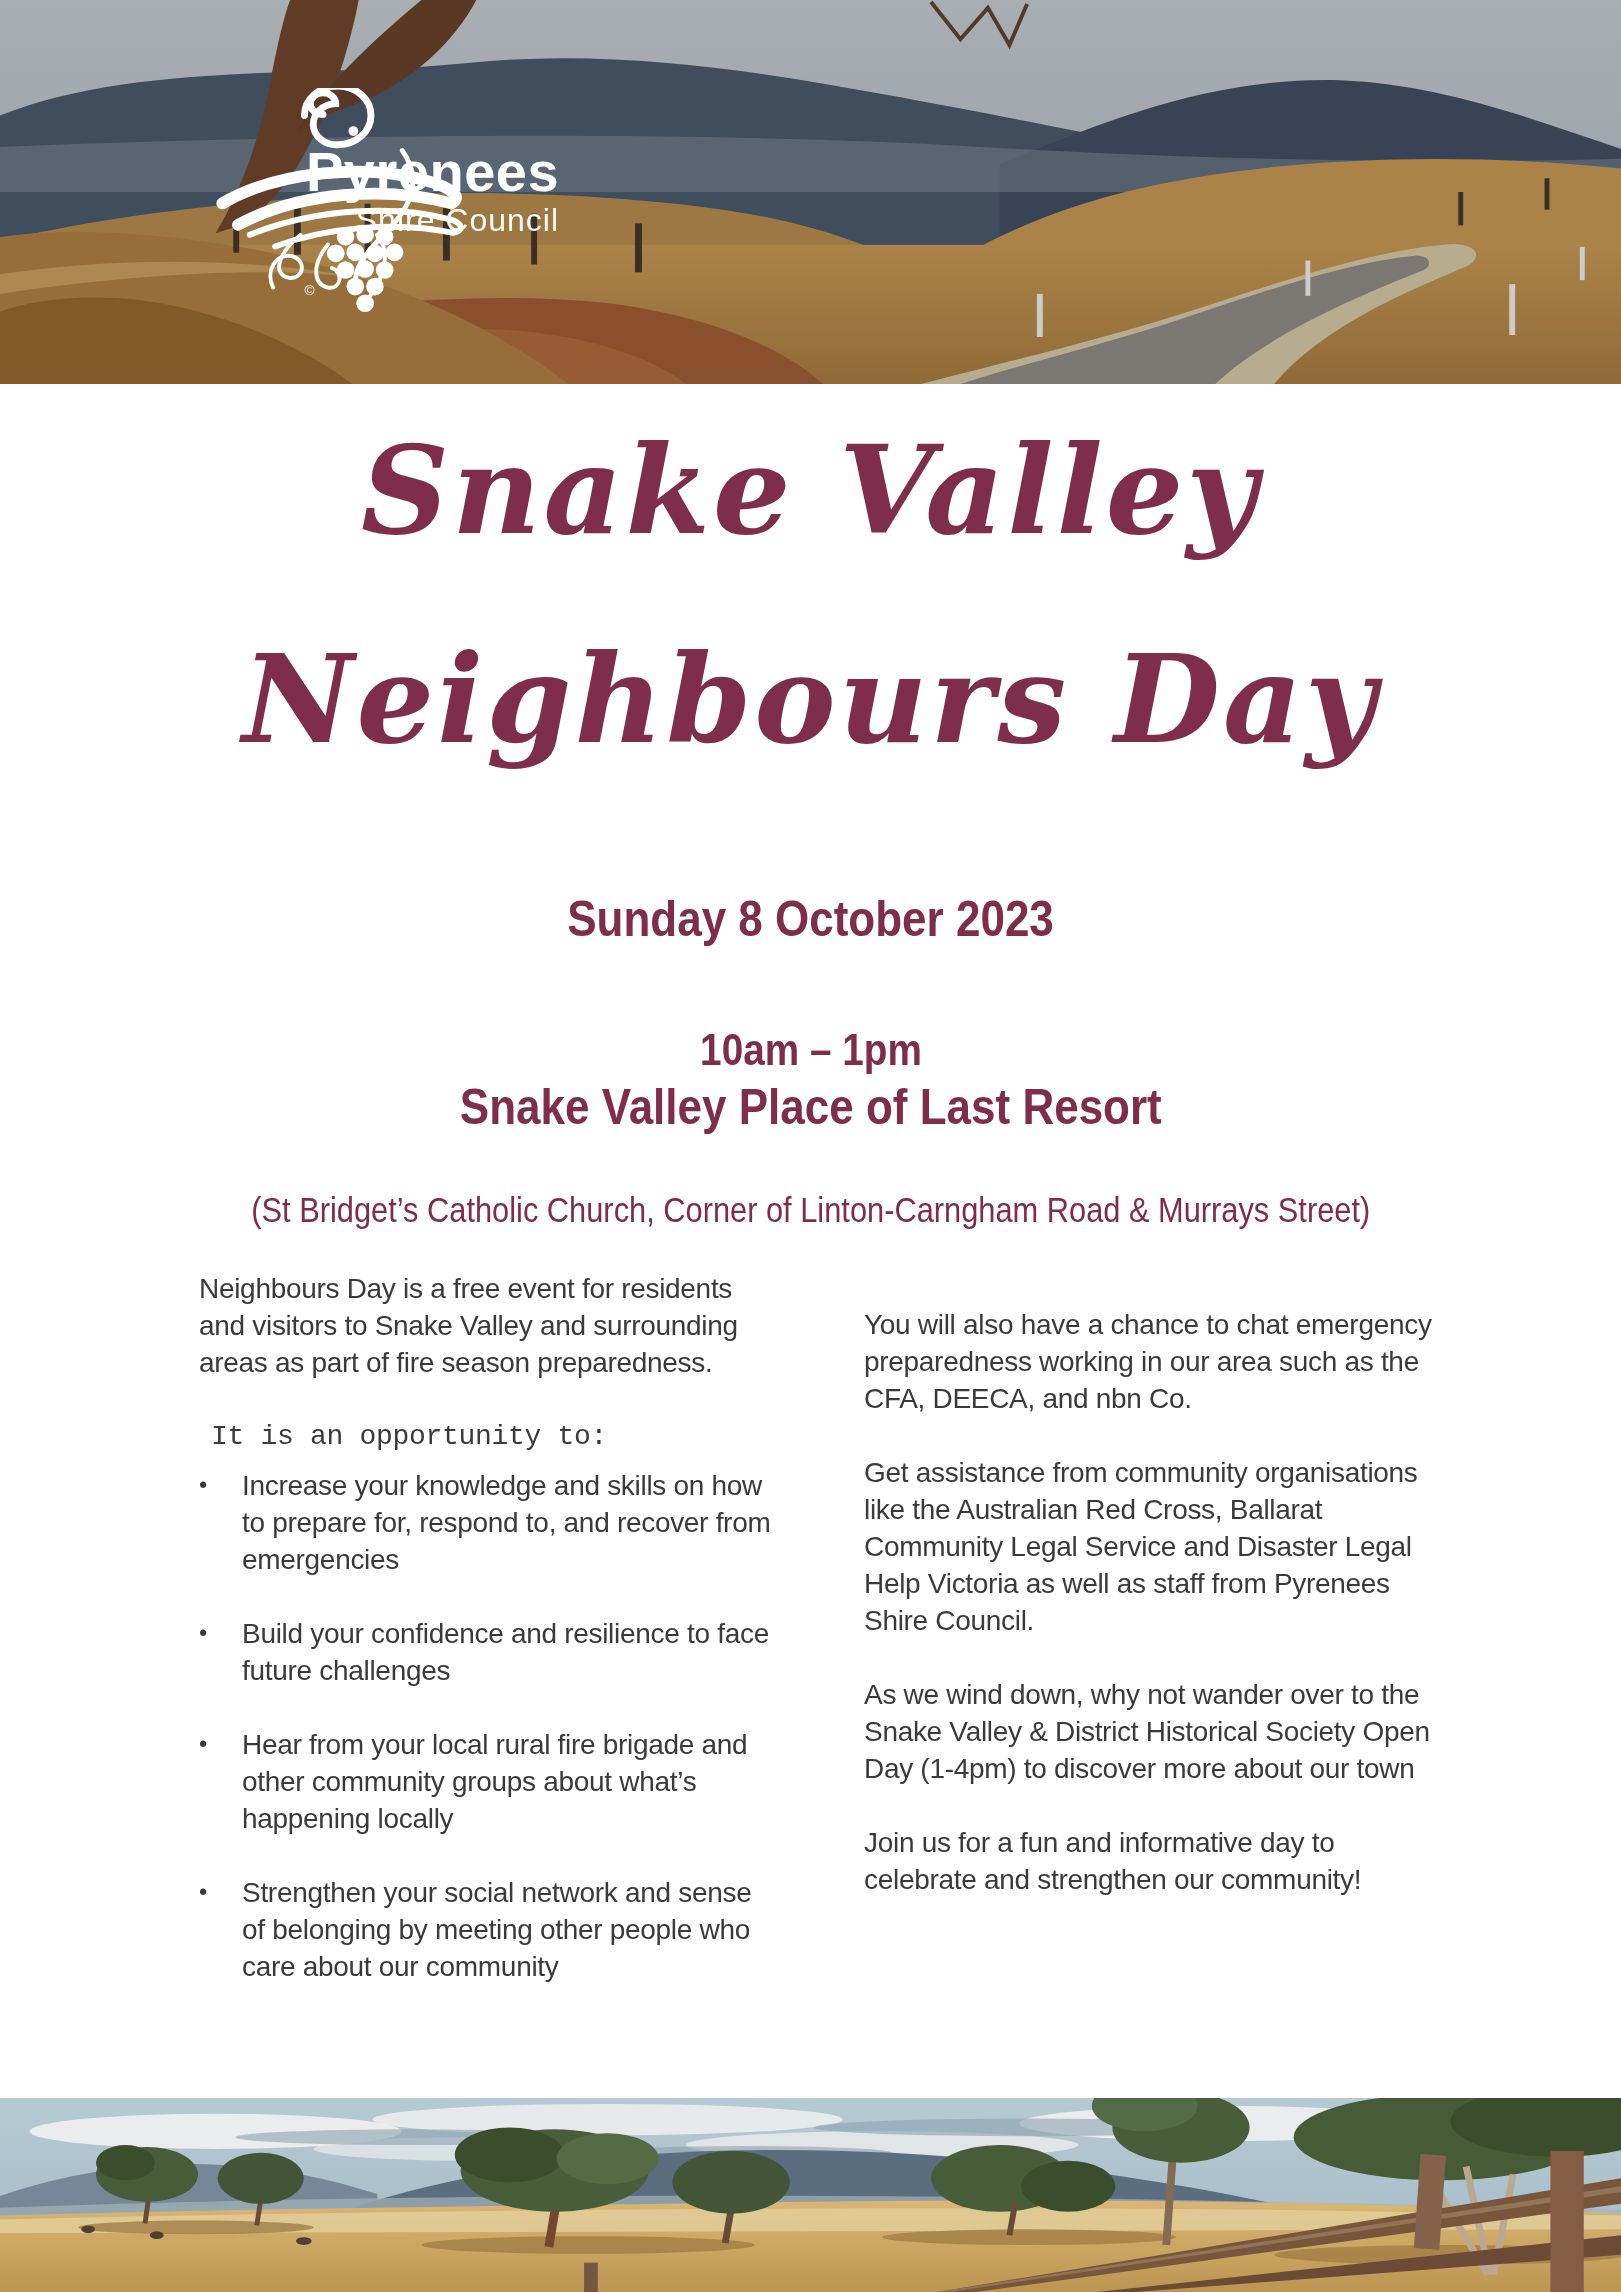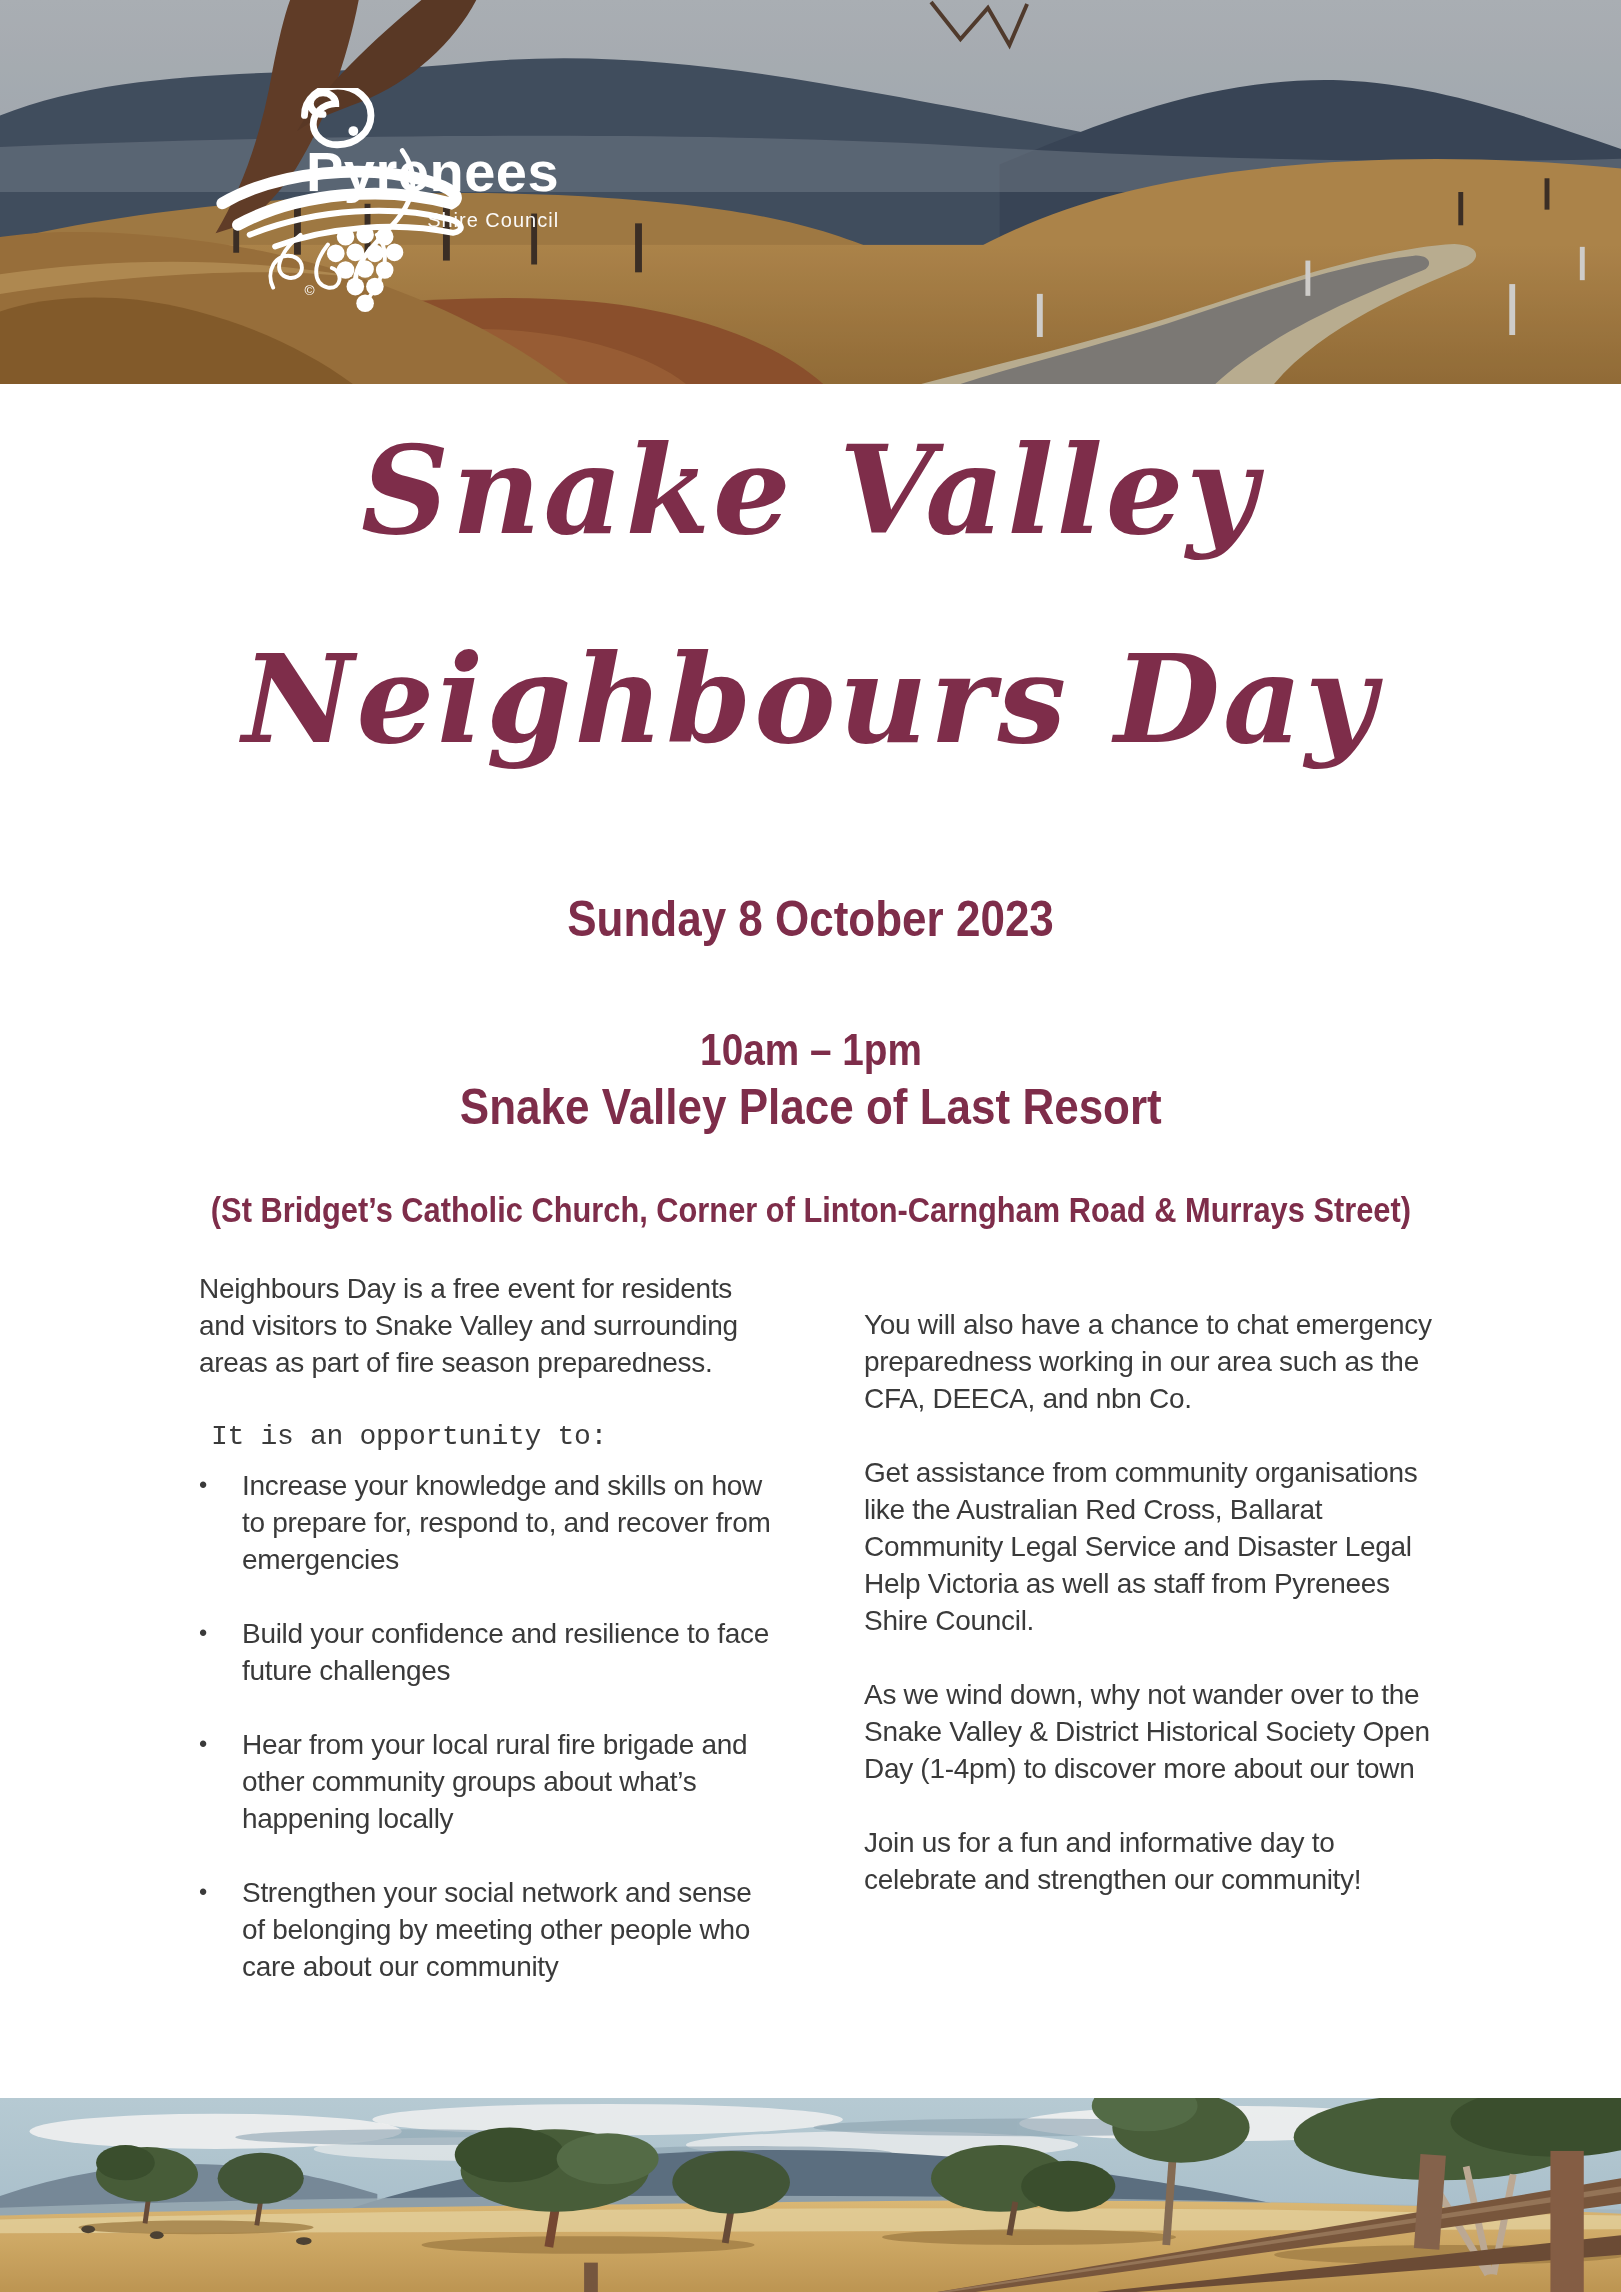--- a/index.html
+++ b/index.html
@@ -10,36 +10,36 @@
   .photo{position:absolute;left:0;width:1621px;overflow:hidden;}
   .photo svg{display:block;width:100%;height:100%;}
   .top-photo{top:0;height:384px;}
   .bottom-photo{top:2098px;height:195px;}
 
   
   .logo{position:absolute;left:83px;top:88px;width:529px;height:225px;}
   .logo-mark{position:absolute;left:0;top:0;}
   .logo-text{position:absolute;left:223px;top:54px;display:inline-block;color:#ffffff;}
   .logo-name{font-size:56px;font-weight:bold;letter-spacing:0.5px;line-height:59px;}
-  .logo-sub{font-size:20px;font-weight:normal;text-align:right;letter-spacing:1px;line-height:39px;opacity:0.97;}
+  .logo-sub{font-size:32px;font-weight:normal;text-align:right;letter-spacing:1px;line-height:39px;opacity:0.97;}
 
   
   .script-title{position:absolute;left:0;width:100%;text-align:center;
      font-family:"DejaVu Serif",serif;font-style:italic;font-weight:bold;
      color:#7E2D4A;font-size:122px;letter-spacing:2.9px;line-height:1;}
   .title-1{top:429px;}
   .title-2{top:638px;}
 
   
   .event-line{position:absolute;left:0;width:100%;text-align:center;color:#7E2D4A;}
   .event-line .cond{display:inline-block;transform:scaleX(0.88);transform-origin:center;white-space:nowrap;}
   .event-date {top:890px; font-size:50px;font-weight:bold;text-align:center;}
   .event-time {top:986px;font-size:44px;font-weight:bold;margin-top:39px;}
   .event-venue{top:1078px;font-size:50px;font-weight:bold;}
-  .event-address{top:1190px;font-size:35px;font-weight:bold;}
+  .event-address{top:1190px;font-size:35px;font-weight:normal;}
 
   
   .columns{position:absolute;top:1270px;left:199px;width:1247px;display:flex;gap:84px;
            color:#3a3a3a;font-size:28px;line-height:37px;letter-spacing:-0.3px;}
   .col{width:581px;}
   .col-right{margin-top:36px;}
   .col p{margin:0 0 37px 0;}
   .col p:last-child{margin-bottom:0;}
   .opportunity-label{margin:12px !important;font-family:Liberation Mono, monospace;}
   .bullet{display:flex;margin-bottom:37px;}

